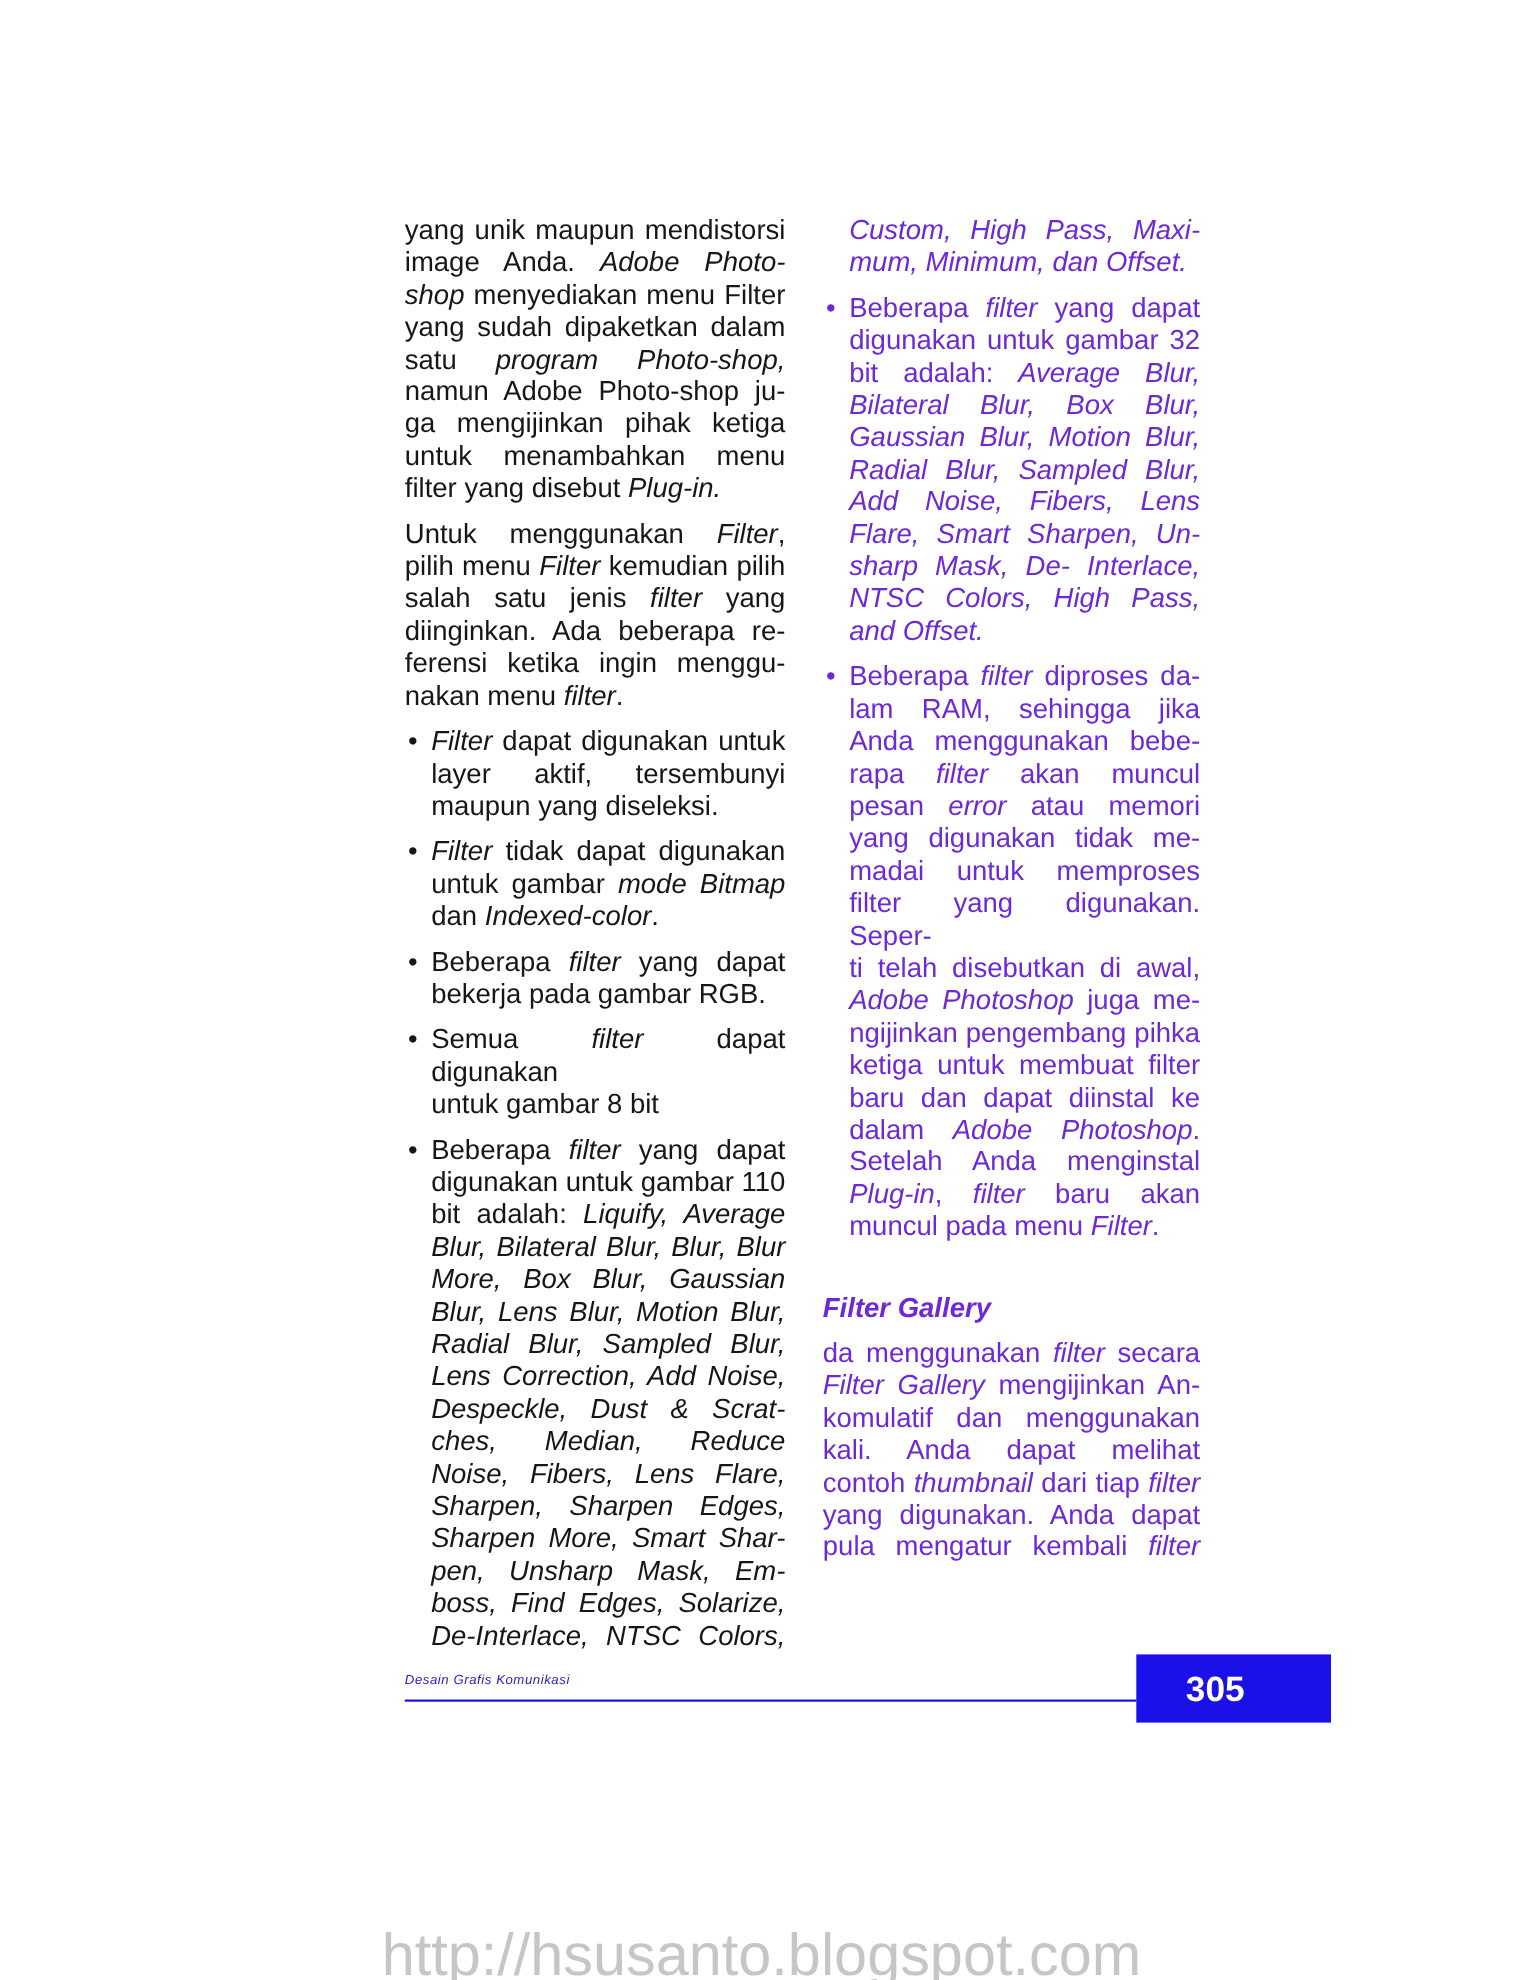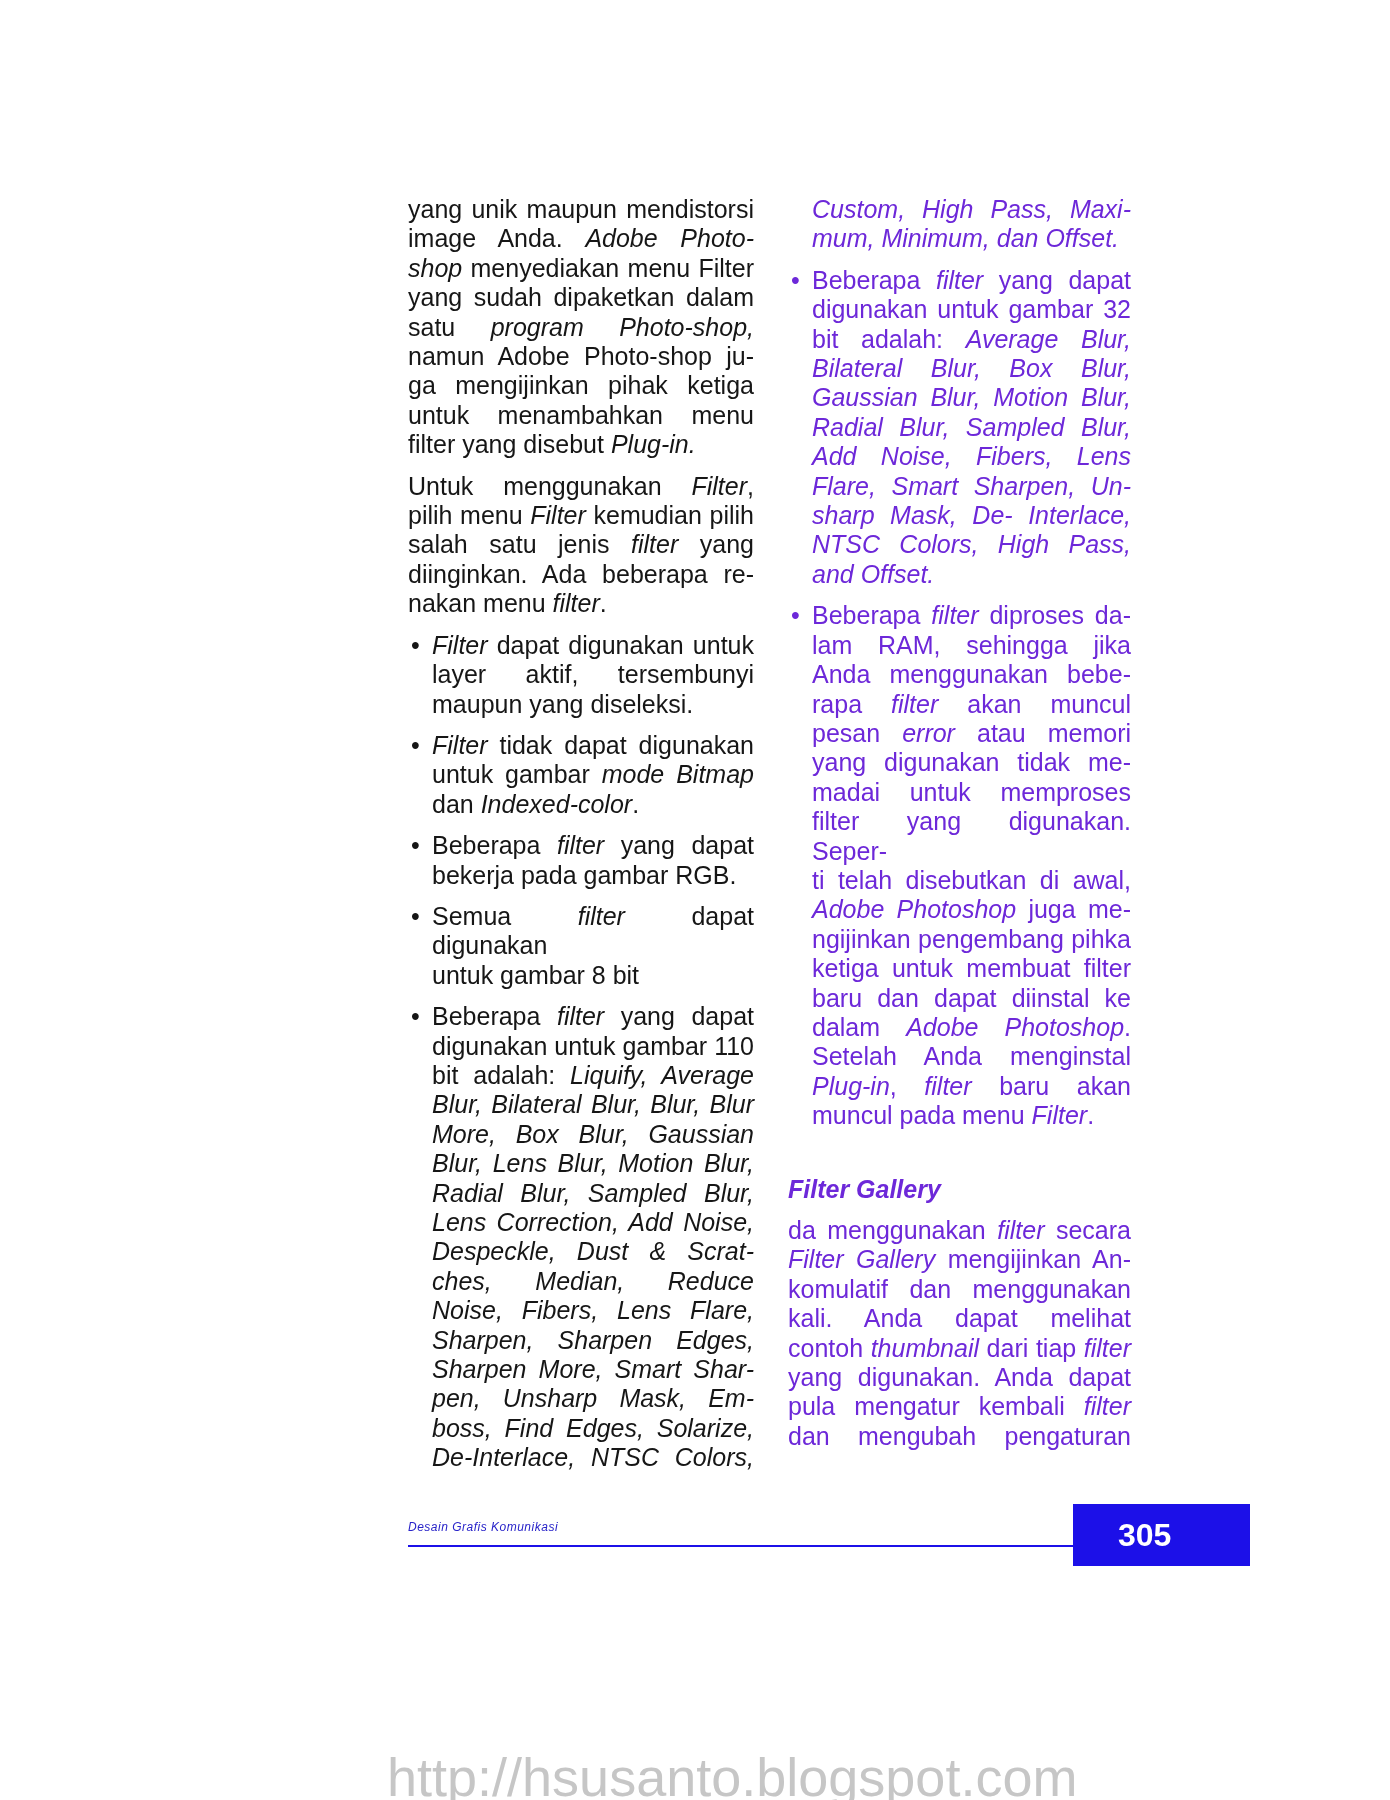--- a/index.html
+++ b/index.html
@@ -8,21 +8,20 @@
     background: #ffffff;
   }
   .page {
     position: relative;
     width: 1210px;
     height: 1800px;
     background: #ffffff;
     overflow: hidden;
     font-family: "Liberation Sans", "DejaVu Sans", sans-serif;
     color: #161616;
-    margin-left: 40px;
   }
   .col {
     position: absolute;
     top: 195px;
     font-size: 25px;
     line-height: 29.4px;
     color: #161616;
   }
   .col-left  { left: 368px; width: 346px; }
   .col-right { left: 748px; width: 343px; }
@@ -93,20 +92,21 @@
         <div class="line">namun Adobe Photo-shop ju-</div>
         <div class="line">ga mengijinkan pihak ketiga</div>
         <div class="line">untuk menambahkan menu</div>
         <div class="line no-stretch">filter yang disebut <i>Plug-in.</i></div>
       </div>
       <div class="block p">
         <div class="line">Untuk menggunakan <i>Filter</i>,</div>
         <div class="line">pilih menu <i>Filter</i> kemudian pilih</div>
         <div class="line">salah satu jenis <i>filter</i> yang</div>
         <div class="line">diinginkan. Ada beberapa re-</div>
+        <div class="line">ferensi ketika ingin menggu-</div>
         <div class="line no-stretch">nakan menu <i>filter</i>.</div>
       </div>
       <div class="block bullet">
         <span class="dot">•</span>
         <div class="line"><i>Filter</i> dapat digunakan untuk</div>
         <div class="line">layer aktif, tersembunyi</div>
         <div class="line no-stretch">maupun yang diseleksi.</div>
       </div>
       <div class="block bullet">
         <span class="dot">•</span>
@@ -187,21 +187,20 @@
         <div class="line no-stretch">Filter Gallery</div>
       </div>
       <div class="block p">
         <div class="line">da menggunakan <i>filter</i> secara</div>
         <div class="line"><i>Filter Gallery</i> mengijinkan An-</div>
         <div class="line">komulatif dan menggunakan</div>
         <div class="line">kali. Anda dapat melihat</div>
         <div class="line">contoh <i>thumbnail</i> dari tiap <i>filter</i></div>
         <div class="line">yang digunakan. Anda dapat</div>
         <div class="line">pula mengatur kembali <i>filter</i></div>
-        <div class="line">dan mengubah pengaturan</div>
       </div>
     </div>
 
   <div class="footer-label" style="color: rgb(40, 35, 201);">Desain Grafis Komunikasi</div>
   <div class="footer-rule" style="background: rgb(28, 16, 232);"></div>
   <div class="page-badge" style="background: rgb(28, 16, 232); padding-left: 45px;">
     <span>305</span>
   </div>
 
   <div class="watermark" style="color: rgb(198, 198, 198);">http://hsusanto.blogspot.com</div>

